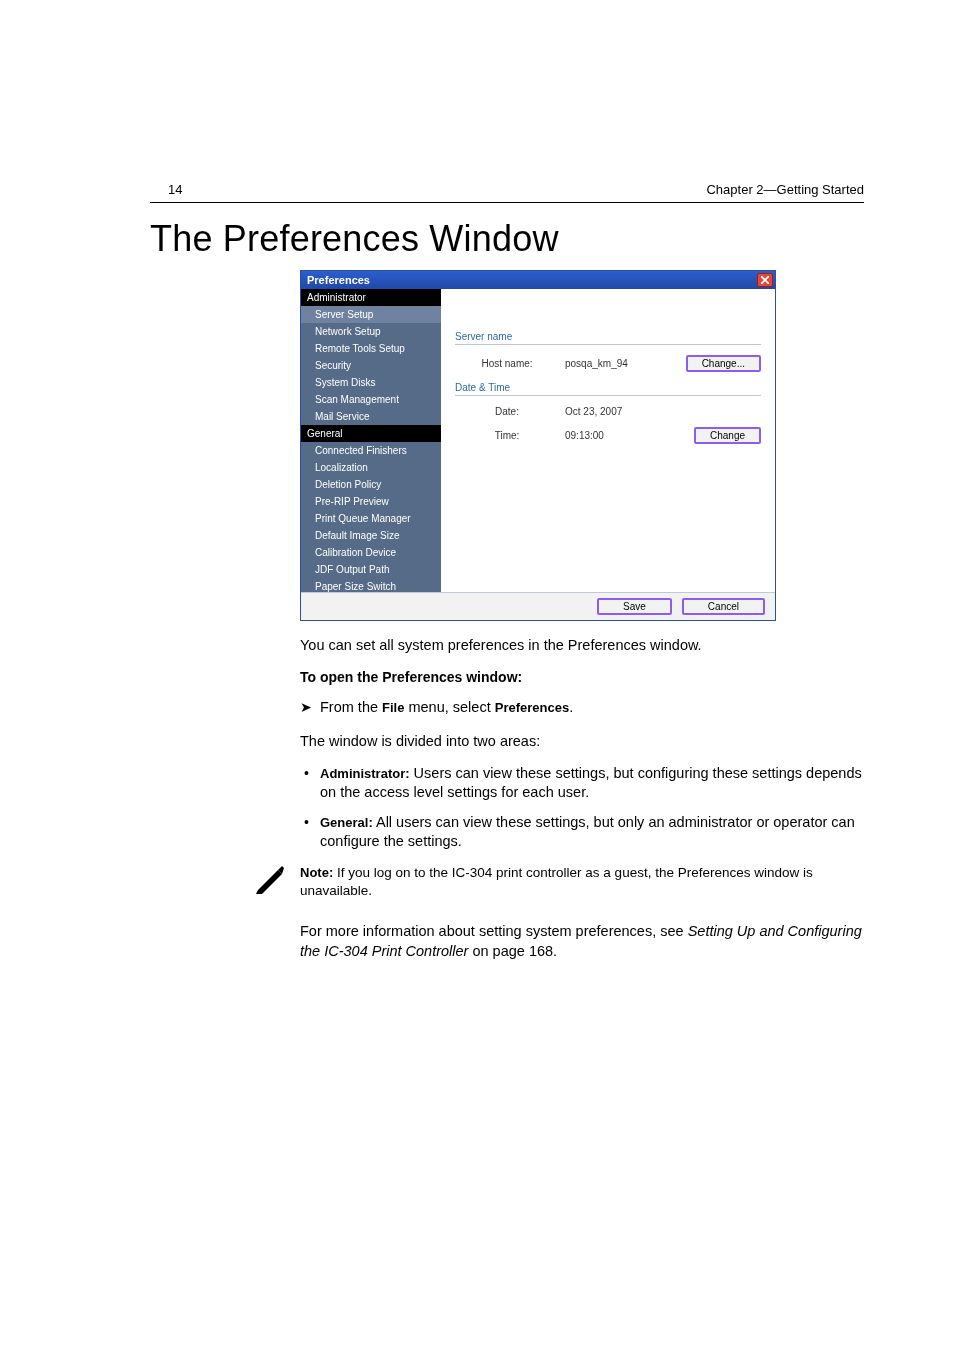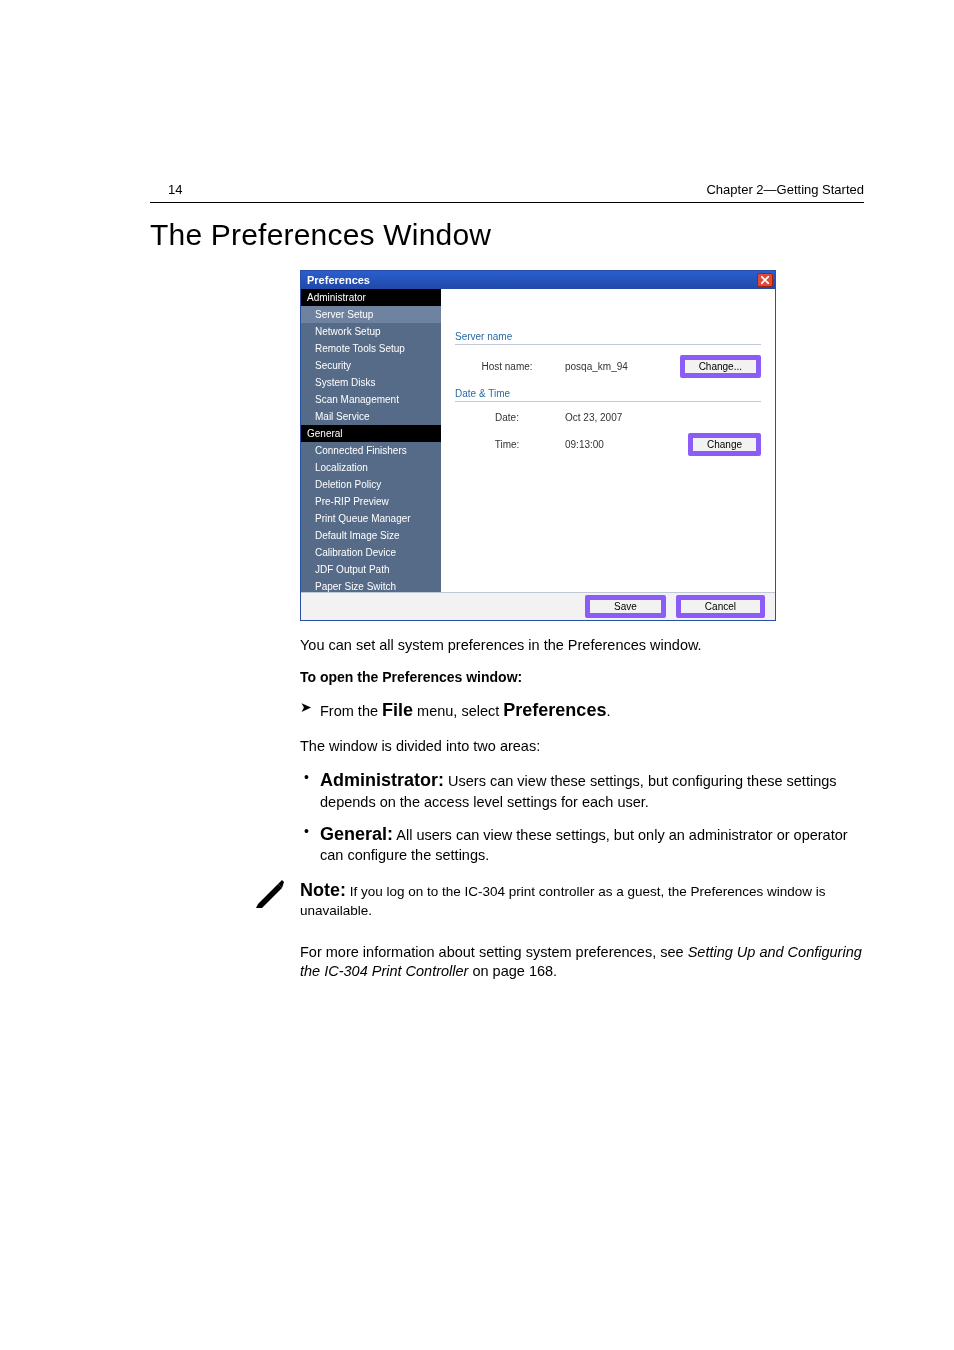--- a/index.html
+++ b/index.html
@@ -2,51 +2,51 @@
 <html><head>
   <meta charset="utf-8">
   <style>
     * { box-sizing: border-box; margin: 0; padding: 0; }
     html, body { width: 954px; height: 1350px; background: #fff; font-family: Arial, Helvetica, sans-serif; color: #000; }
     .page { padding: 180px 90px 60px 150px; position: relative; }
     .running-head { position: absolute; top: 182px; left: 168px; right: 90px; display: flex; justify-content: space-between; font-size: 13px; }
     .page-number { font-size: 13px; }
     .chapter-ref { font-size: 13px; }
     .rule { position: absolute; top: 202px; left: 150px; right: 90px; border-top: 1px solid #000; height: 0; }
-    .title { position: absolute; top: 218px; left: 150px; font-size: 30px; font-weight: 400; letter-spacing: 0.2px; }
+    .title { position: absolute; top: 218px; left: 150px; font-size: 36px; font-weight: 400; letter-spacing: 0.2px; }
 
     .window-shot { position: absolute; top: 270px; left: 300px; width: 476px; height: 351px; border: 1px solid #2850a8; background: #fff; }
     .titlebar { height: 18px; background: linear-gradient(#2b5fce, #2048a8); display: flex; align-items: center; justify-content: space-between; padding: 0 2px 0 6px; }
     .titlebar-text { color: #fff; font-size: 11px; font-weight: bold; font-family: Tahoma, Arial, sans-serif; }
     .close-btn { width: 16px; height: 14px; background: #e04a3a; border: 1px solid #a02010; border-radius: 2px; display: flex; align-items: center; justify-content: center; }
     .close-btn svg { width: 8px; height: 8px; }
     .pref-body { display: flex; height: 303px; }
     .sidebar { width: 140px; background: #566b87; color: #fff; font-size: 10px; font-family: Tahoma, Arial, sans-serif; }
     .sidebar .section-head { background: #000000; padding: 3px 6px; font-weight: normal; }
     .sidebar .item { padding: 3px 6px 3px 14px; cursor: pointer; }
     .sidebar .item.selected { background: #6f83a0; }
     .content-area { flex: 1; background: #fff; padding: 10px 14px; font-size: 10px; font-family: Tahoma, Arial, sans-serif; margin-top: 32px; }
     .group-label { color: #2a6aa8; font-size: 10px; margin-bottom: 2px; }
     .group-line { border-top: 1px solid #c0c8d8; margin-bottom: 10px; }
     .field-row { display: flex; align-items: center; margin-bottom: 10px; }
     .field-label { width: 110px; text-align: center; padding-right: 6px; color: #333; }
     .field-value { flex: 1; color: #333; }
-    .btn-small { background: #f2f2f2; border: 5px solid #8b5cf6; padding: 1px 14px; font-size: 10px; font-family: Tahoma, Arial, sans-serif; border-radius: 2px; margin-left: 30px; text-align: right; }
+    .btn-small { background: #f2f2f2; border: 2px solid #8b5cf6; padding: 1px 14px; font-size: 10px; font-family: Tahoma, Arial, sans-serif; border-radius: 2px; margin-left: 30px; text-align: right; }
     .footer-bar { height: 28px; border-top: 1px solid #c0c8d8; background: #f2f2f2; display: flex; justify-content: flex-end; align-items: center; padding-right: 10px; gap: 6px; }
     .footer-bar .btn-small { margin-left: 4px; padding: 1px 24px; }
 
     .body-copy { position: absolute; top: 636px; left: 300px; right: 90px; font-size: 14.5px; line-height: 1.35; }
     .body-copy p { margin-bottom: 12px; }
     .body-copy .bold-lead { font-weight: bold; font-size: 14px; }
     .body-copy .instr { margin-bottom: 14px; }
     .bullet-list { list-style: none; margin-bottom: 12px; }
     .bullet-list li { position: relative; padding-left: 20px; margin-bottom: 10px; }
     .bullet-list .dot::before { content: "•"; position: absolute; left: 4px; top: 0; font-size: 14px; }
     .bullet-list .chev::before { content: "\27A4"; position: absolute; left: 0; top: 0; font-size: 14px; }
-    .bold-inline { font-weight: bold; font-size: 18px; }
+    .bold-inline { font-weight: bold; font-size: 13px; }
     .note-row { display: flex; align-items: flex-start; gap: 14px; margin: 10px 0 22px -46px; }
     .note-icon { width: 32px; height: 32px; flex-shrink: 0; }
     .note-text { font-size: 13.5px; line-height: 1.35; }
     .xref { font-style: italic; }
   </style>
 </head>
 <body>
 
 <div class="page">
   <div class="running-head">

